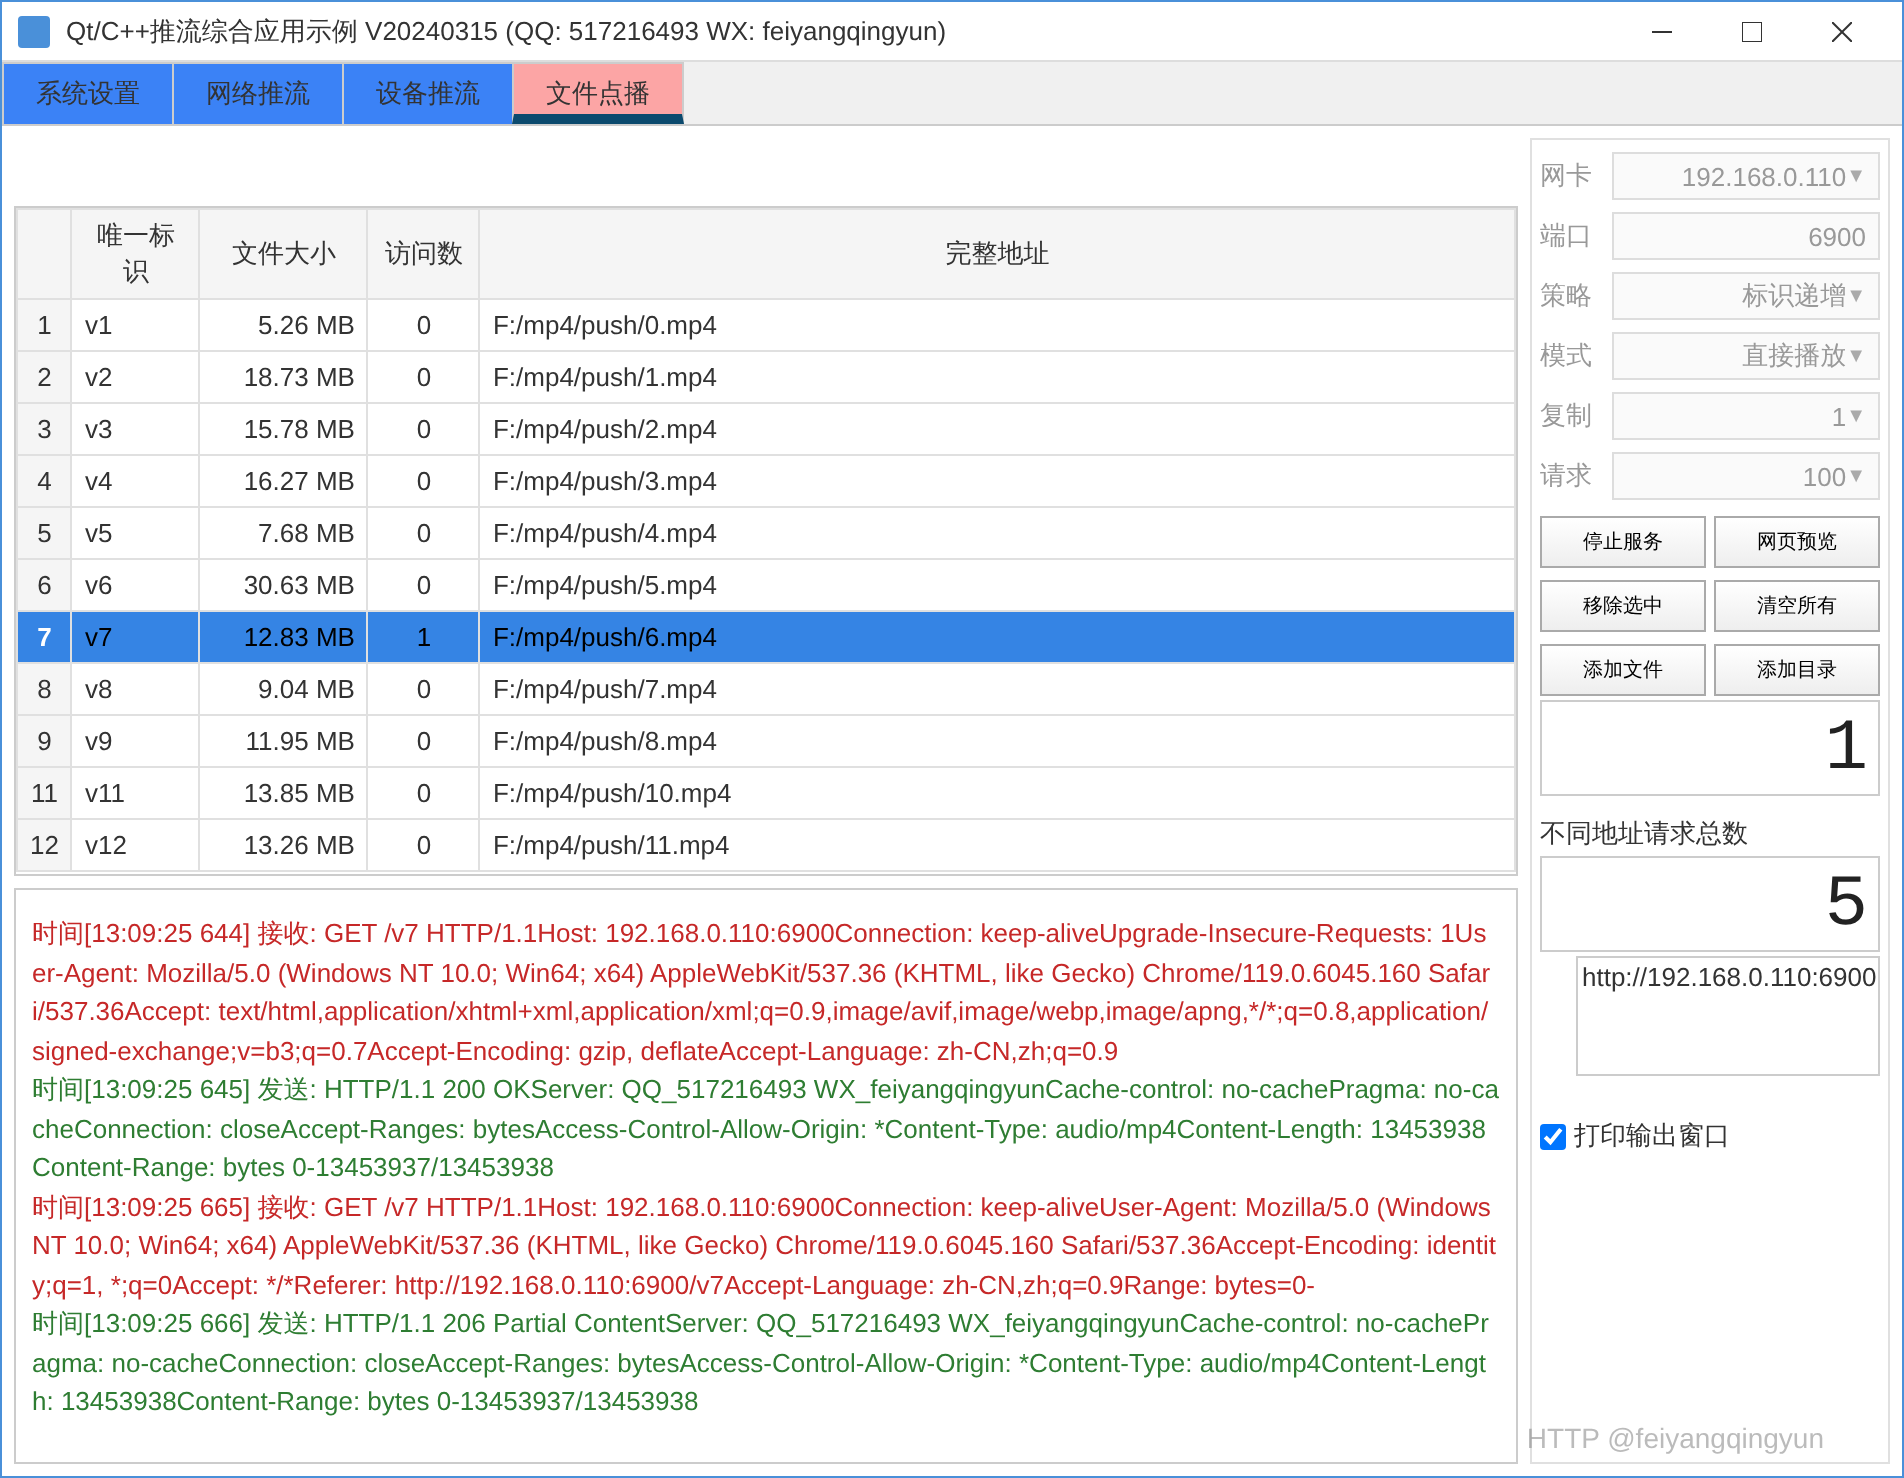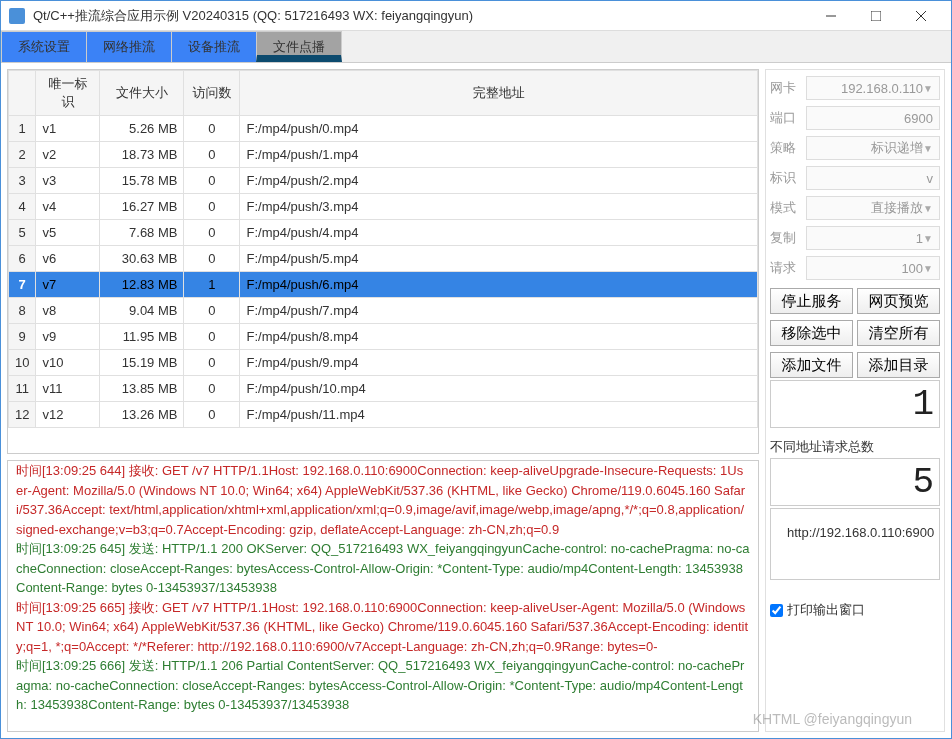--- a/index.html
+++ b/index.html
@@ -5,45 +5,45 @@
 * { box-sizing: border-box; margin: 0; padding: 0; }
 body { font-family: "Microsoft YaHei", sans-serif; font-size: 13px; background: #fff; color: #333; }
 .window { width: 952px; height: 739px; border: 1px solid #4a90d9; display: flex; flex-direction: column; }
 .titlebar { height: 30px; background: #fff; display: flex; align-items: center; padding: 0 8px; border-bottom: 1px solid #ddd; }
 .titlebar-icon { width: 16px; height: 16px; background: #4a90d9; margin-right: 8px; border-radius: 2px; }
 .titlebar-text { flex: 1; font-size: 13px; }
 .win-btns { display: flex; gap: 0; }
 .win-btn { width: 45px; height: 28px; display: flex; align-items: center; justify-content: center; cursor: pointer; }
 .tabs { height: 32px; display: flex; background: #f0f0f0; border-bottom: 1px solid #ccc; }
 .tab { padding: 6px 16px; border: 1px solid #ccc; border-bottom: none; background: #3b82f6; cursor: pointer; margin-right: -1px; position: relative; }
-.tab.active { background: #a3a3a3; border-bottom: 7px solid #0c4a6e; z-index: 1; }
+.tab.active { background: #fca5a5; border-bottom: 5px solid #0c4a6e; z-index: 1; }
 .content { flex: 1; display: flex; padding: 6px; gap: 6px; overflow: hidden; }
 .left-panel { flex: 1; display: flex; flex-direction: column; gap: 6px; overflow: hidden; }
-.table-wrap { border: 1px solid #ccc; overflow: auto; height: 385px; }
+.table-wrap { border: 1px solid #ccc; overflow: auto; height: 335px; margin-top: 34px; }
 table { border-collapse: collapse; width: 100%; font-size: 13px; }
 th, td { border: 1px solid #e0e0e0; padding: 4px 6px; text-align: left; height: 26px; }
 th { background: #f5f5f5; text-align: center; font-weight: normal; }
 td.num { text-align: right; }
 td.center { text-align: center; }
 td.rownum { background: #f5f5f5; text-align: center; width: 24px; }
 tr.selected td { background: #3584e4; color: #000000; }
 tr.selected td.rownum { background: #3584e4; color: #fff; font-weight: bold; }
-.log-wrap { flex: 1; border: 1px solid #ccc; padding: 0 8px; overflow: auto; font-size: 13px; line-height: 1.5; word-break: break-all; }
+.log-wrap { flex: 1; border: 1px solid #ccc; padding: 12px 8px; overflow: auto; font-size: 13px; line-height: 1.5; word-break: break-all; }
 .log-recv { color: #c62828; }
 .log-send { color: #2e7d32; }
 .right-panel { width: 180px; display: flex; flex-direction: column; gap: 2px; padding: 4px; border: 1px solid #e0e0e0; }
 .form-row { display: flex; align-items: center; gap: 4px; height: 28px; }
 .form-label { width: 32px; color: #999; font-size: 13px; }
 .form-ctrl { flex: 1; height: 24px; border: 1px solid #ddd; background: #fafafa; color: #999; padding: 2px 6px; display: flex; align-items: center; justify-content: flex-end; }
 .chev { color: #aaa; font-size: 10px; }
 .btn-row { display: flex; gap: 4px; margin-top: 4px; }
-.btn { flex: 1; height: 26px; border: 1px solid #aaa; background: linear-gradient(#fff,#eee); cursor: pointer; font-size: 15px; }
+.btn { flex: 1; height: 26px; border: 1px solid #aaa; background: linear-gradient(#fff,#eee); cursor: pointer; font-size: 10px; }
 .group-label { font-size: 13px; margin-top: 8px; }
 .lcd { border: 1px solid #ccc; height: 48px; display: flex; align-items: center; justify-content: flex-end; padding: 4px 8px; font-family: monospace; font-size: 36px; color: #222; }
-.url-box { border: 1px solid #ccc; padding: 16px; height: 72px; font-size: 13px; }
+.url-box { border: 1px solid #ccc; padding: 2px; height: 60px; font-size: 13px; margin-left: 18px; }
 .check-row { display: flex; align-items: center; gap: 4px; margin-top: 19px; }
 .watermark { position: absolute; right: 40px; bottom: 12px; color: rgba(120,120,120,0.5); font-size: 14px; pointer-events: none; }
 .col-id { width: 64px; }
 .col-size { width: 84px; }
 .col-visit { width: 56px; text-align: center; }
 </style>
 </head>
 <body>
 
 <div class="window">
@@ -146,27 +146,20 @@
     <td>F:/mp4/push/7.mp4</td>
               </tr>
               <tr class="">
     <td class="rownum">9</td>
     <td>v9</td>
     <td class="num">11.95 MB</td>
     <td class="center">0</td>
     <td>F:/mp4/push/8.mp4</td>
               </tr>
               <tr class="">
-    <td class="rownum">10</td>
-    <td>v10</td>
-    <td class="num">15.19 MB</td>
-    <td class="center">0</td>
-    <td>F:/mp4/push/9.mp4</td>
-              </tr>
-              <tr class="">
     <td class="rownum">11</td>
     <td>v11</td>
     <td class="num">13.85 MB</td>
     <td class="center">0</td>
     <td>F:/mp4/push/10.mp4</td>
               </tr>
               <tr class="">
     <td class="rownum">12</td>
     <td>v12</td>
     <td class="num">13.26 MB</td>
@@ -199,26 +192,20 @@
           </div>
         </div>
       <div class="form-row">
           <span class="form-label">策略</span>
           <div class="form-ctrl">
             <span>标识递增</span>
             <span class="chev">▼</span>
           </div>
         </div>
       <div class="form-row">
-          <span class="form-label">标识</span>
-          <div class="form-ctrl">
-            <span>v</span>
-          </div>
-        </div>
-      <div class="form-row">
           <span class="form-label">模式</span>
           <div class="form-ctrl">
             <span>直接播放</span>
             <span class="chev">▼</span>
           </div>
         </div>
       <div class="form-row">
           <span class="form-label">复制</span>
           <div class="form-ctrl">
             <span>1</span>
@@ -256,14 +243,14 @@
         </div>
 
       <div class="url-box"><span>http://192.168.0.110:6900</span></div>
 
       <div class="check-row">
           <input type="checkbox" checked="" style="">
           <span>打印输出窗口</span>
         </div>
     </div>
   </div>
-  <div class="watermark">KHTML @feiyangqingyun</div>
+  <div class="watermark">HTTP @feiyangqingyun</div>
 </div>
 
 </body></html>

